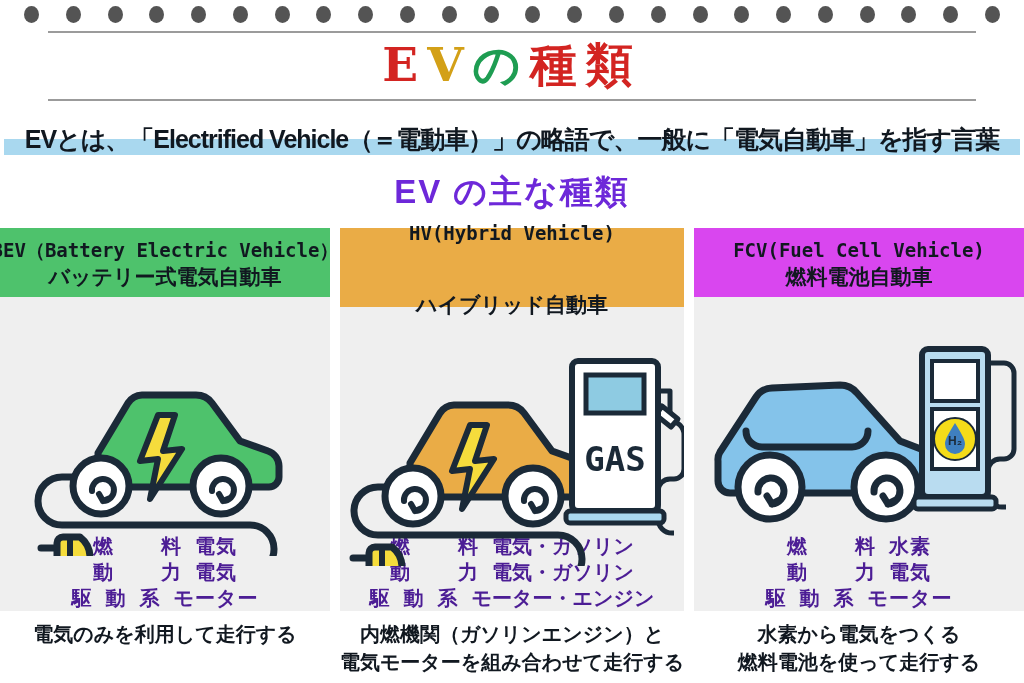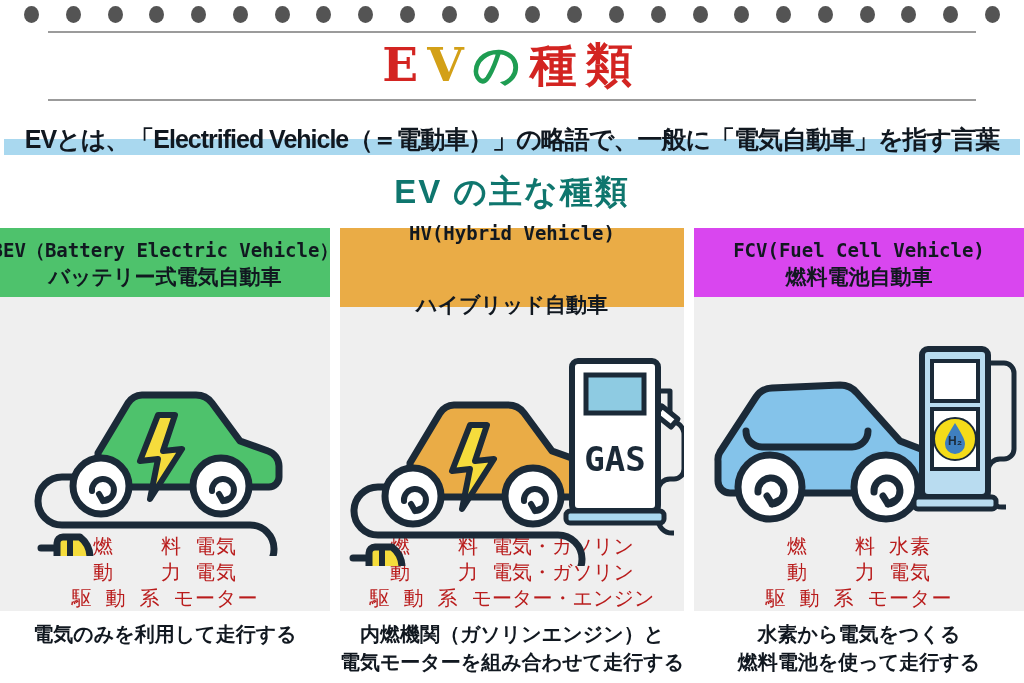--- a/index.html
+++ b/index.html
@@ -29,21 +29,21 @@
 
   
   .lead-wrap{position:absolute;top:119px;left:0;width:1024px;height:40px;padding-left:16px;}
   .lead-hl{position:absolute;left:4px;top:20px;width:1016px;height:16px;background:#a9d8ef;}
   .lead{position:absolute;left:0;top:0;width:1024px;text-align:center;
         font-size:25px;line-height:40px;font-weight:700;color:#111820;
         white-space:nowrap;letter-spacing:-1px;}
 
   
   .section-h{position:absolute;top:168px;left:0;width:1024px;text-align:center;
-             font-size:33px;line-height:48px;font-weight:700;color:#0f766e;letter-spacing:2px;}
+             font-size:33px;line-height:48px;font-weight:700;color:#6d28d9;letter-spacing:2px;}
 
   
   .cols{position:absolute;top:228px;left:0;width:1024px;height:383px;display:flex;}
   .col{position:relative;height:383px;background:#efefef;display:flex;flex-direction:column;}
   .col-bev{width:330px;}
   .gap{width:10px;height:383px;background:#ffffff;}
   .col-hv{width:344px;}
   .col-fcv{width:330px;}
 
   .col-head{height:79px;display:flex;flex-direction:column;align-items:center;
@@ -54,21 +54,21 @@
   .head-en{font-size:19px;line-height:26px;font-weight:700;color:#111820;
            letter-spacing:0px;white-space:nowrap;font-family:"DejaVu Sans Mono","Liberation Mono",monospace;}
   .head-jp{font-size:21px;line-height:27px;font-weight:700;color:#111820;white-space:nowrap;}
 
   .art{height:215px;position:relative;margin-top:44px;}
   .art svg{position:absolute;left:0;top:0;}
 
   .specs{flex:1;display:flex;flex-direction:column;align-items:center;
          justify-content:flex-start;padding-top:6px;}
   .spec-row{display:flex;align-items:baseline;font-size:20px;line-height:26px;
-            font-weight:400;color:#b91c1c;white-space:nowrap;}
+            font-weight:700;color:#4c1d95;white-space:nowrap;}
   .spec-key{width:88px;text-align:justify;text-align-last:justify;margin-right:14px;}
   .spec-val{letter-spacing:1px;}
   .spec-val.wide{letter-spacing:0px;}
 
   
   .caps{position:absolute;top:616px;left:0;width:1024px;height:67px;display:flex;}
   .cap{display:flex;flex-direction:column;align-items:center;justify-content:flex-start;
        padding-top:4px;box-sizing:border-box;}
   .cap-bev{width:330px;}
   .cap-gap{width:10px;}

